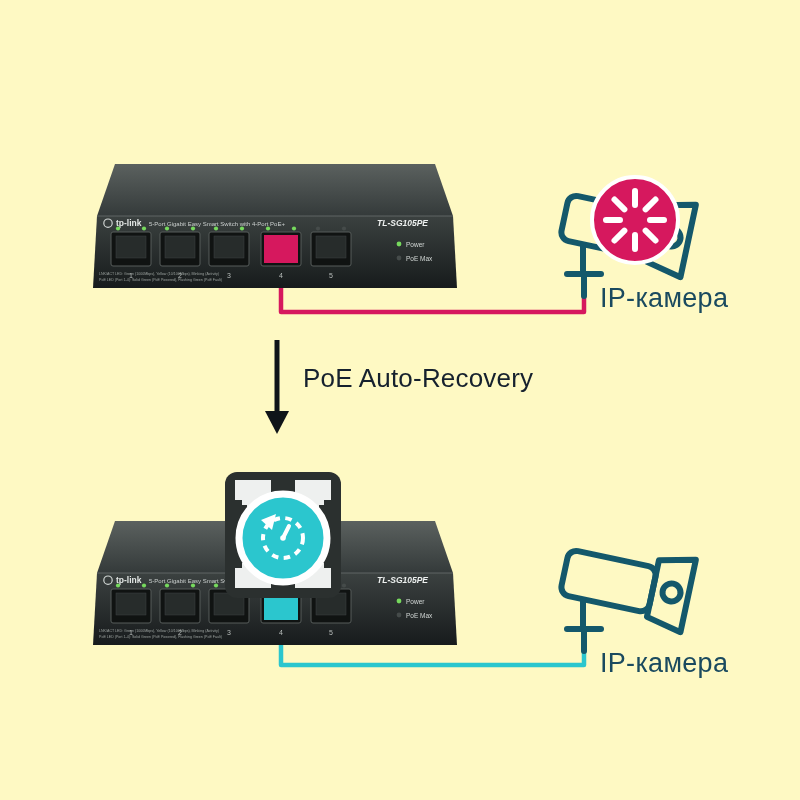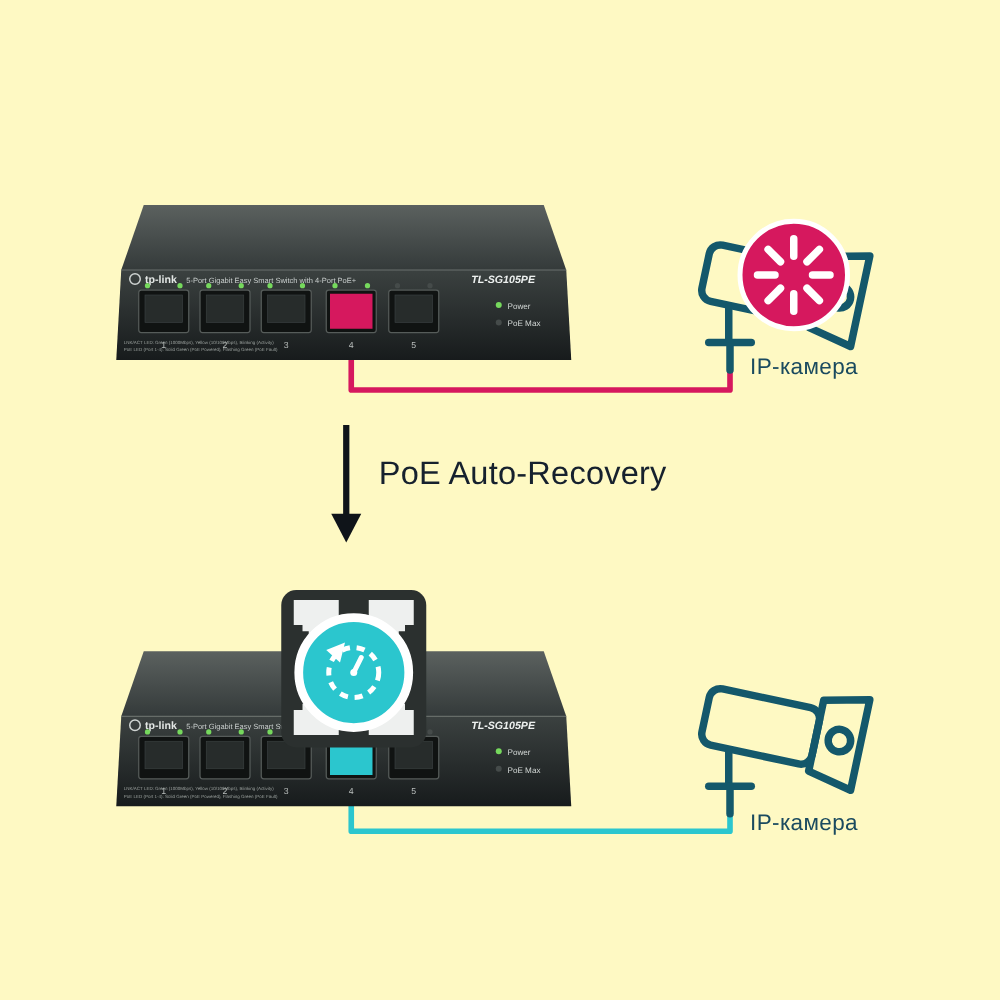--- a/index.html
+++ b/index.html
@@ -23,21 +23,21 @@
   .led-on{fill:#76d95d;}
   .led-off{fill:#454b4a;}
   .hl-pink .port-hl{fill:#D6185E;}
   .hl-teal .port-hl{fill:#2BC6CE;}
 
   .cable{fill:none;stroke-width:4.5;stroke-linejoin:round;stroke-linecap:round;}
   .cable-pink{stroke:#D6185E;}
   .cable-teal{stroke:#2BC6CE;}
 
   .ip-label{
-    position:absolute;color:#1A4A5F;font-size:18px;letter-spacing:.3px;
+    position:absolute;color:#1A4A5F;font-size:27px;letter-spacing:.3px;
   }
   .arrow-label{
     position:absolute;color:#16212E;font-size:26px;font-weight:normal;letter-spacing:.2px;
   }
 </style>
 </head>
 <body>
 
 <div class="canvas">
 

